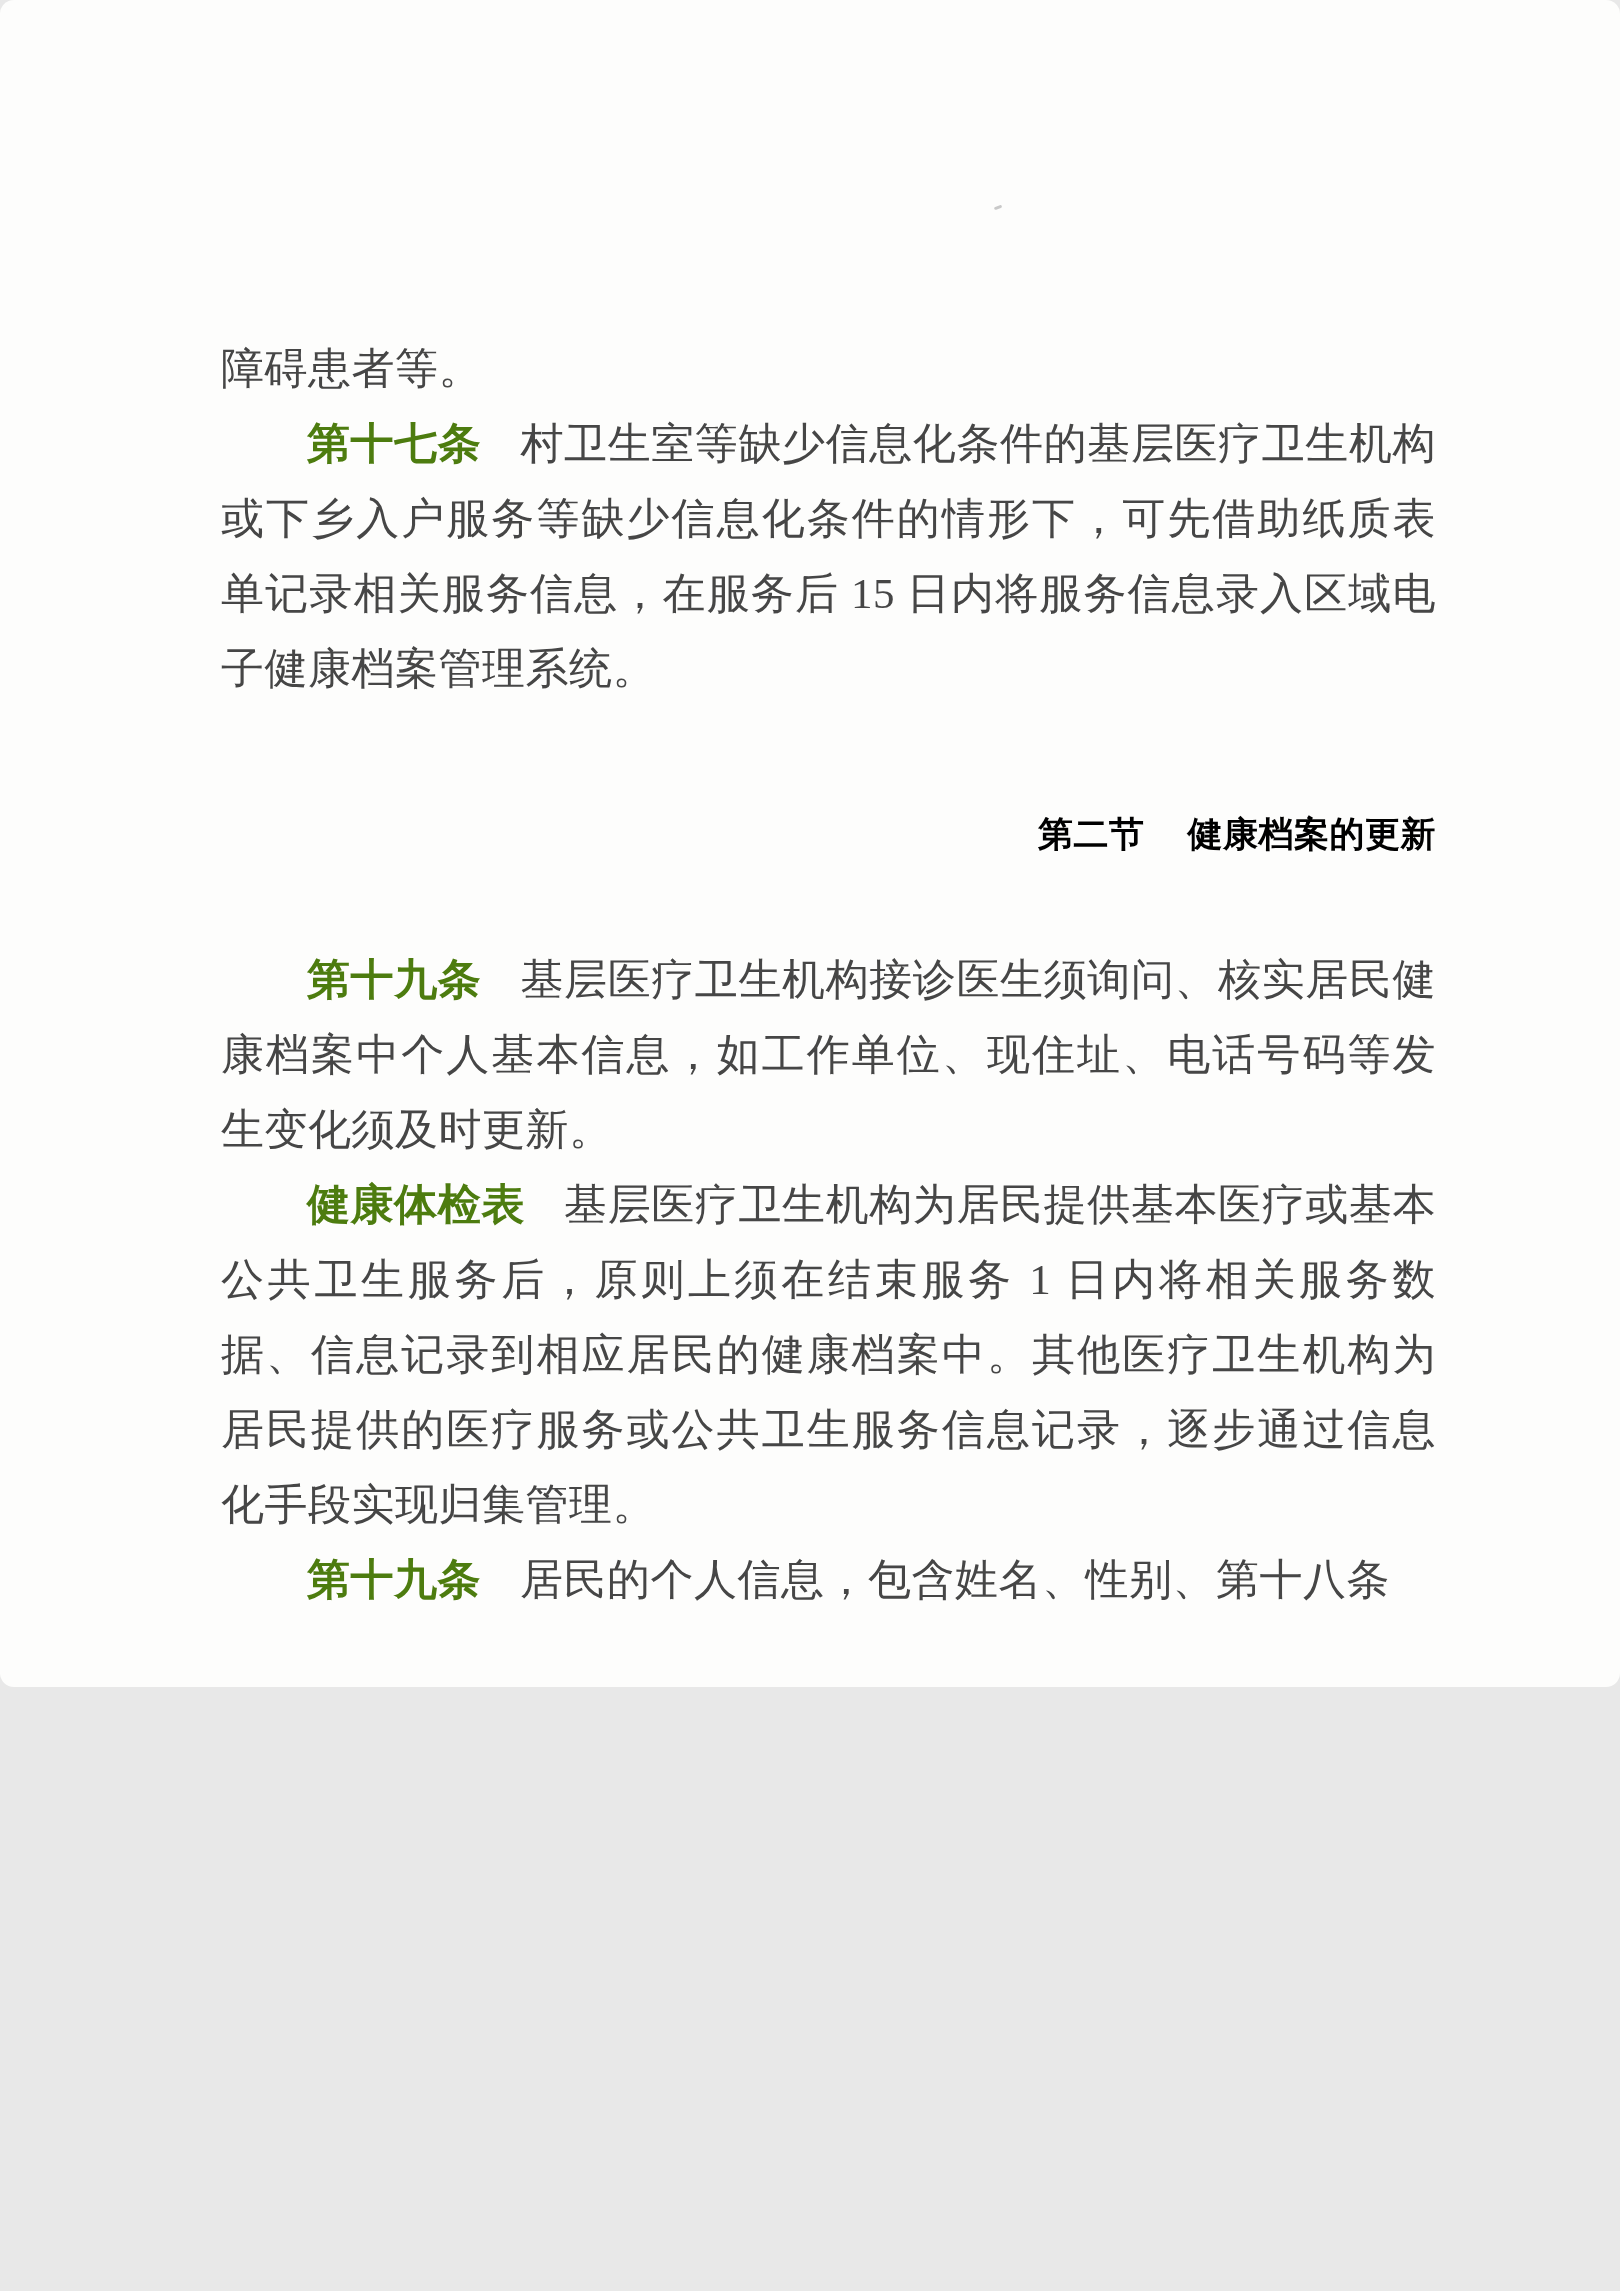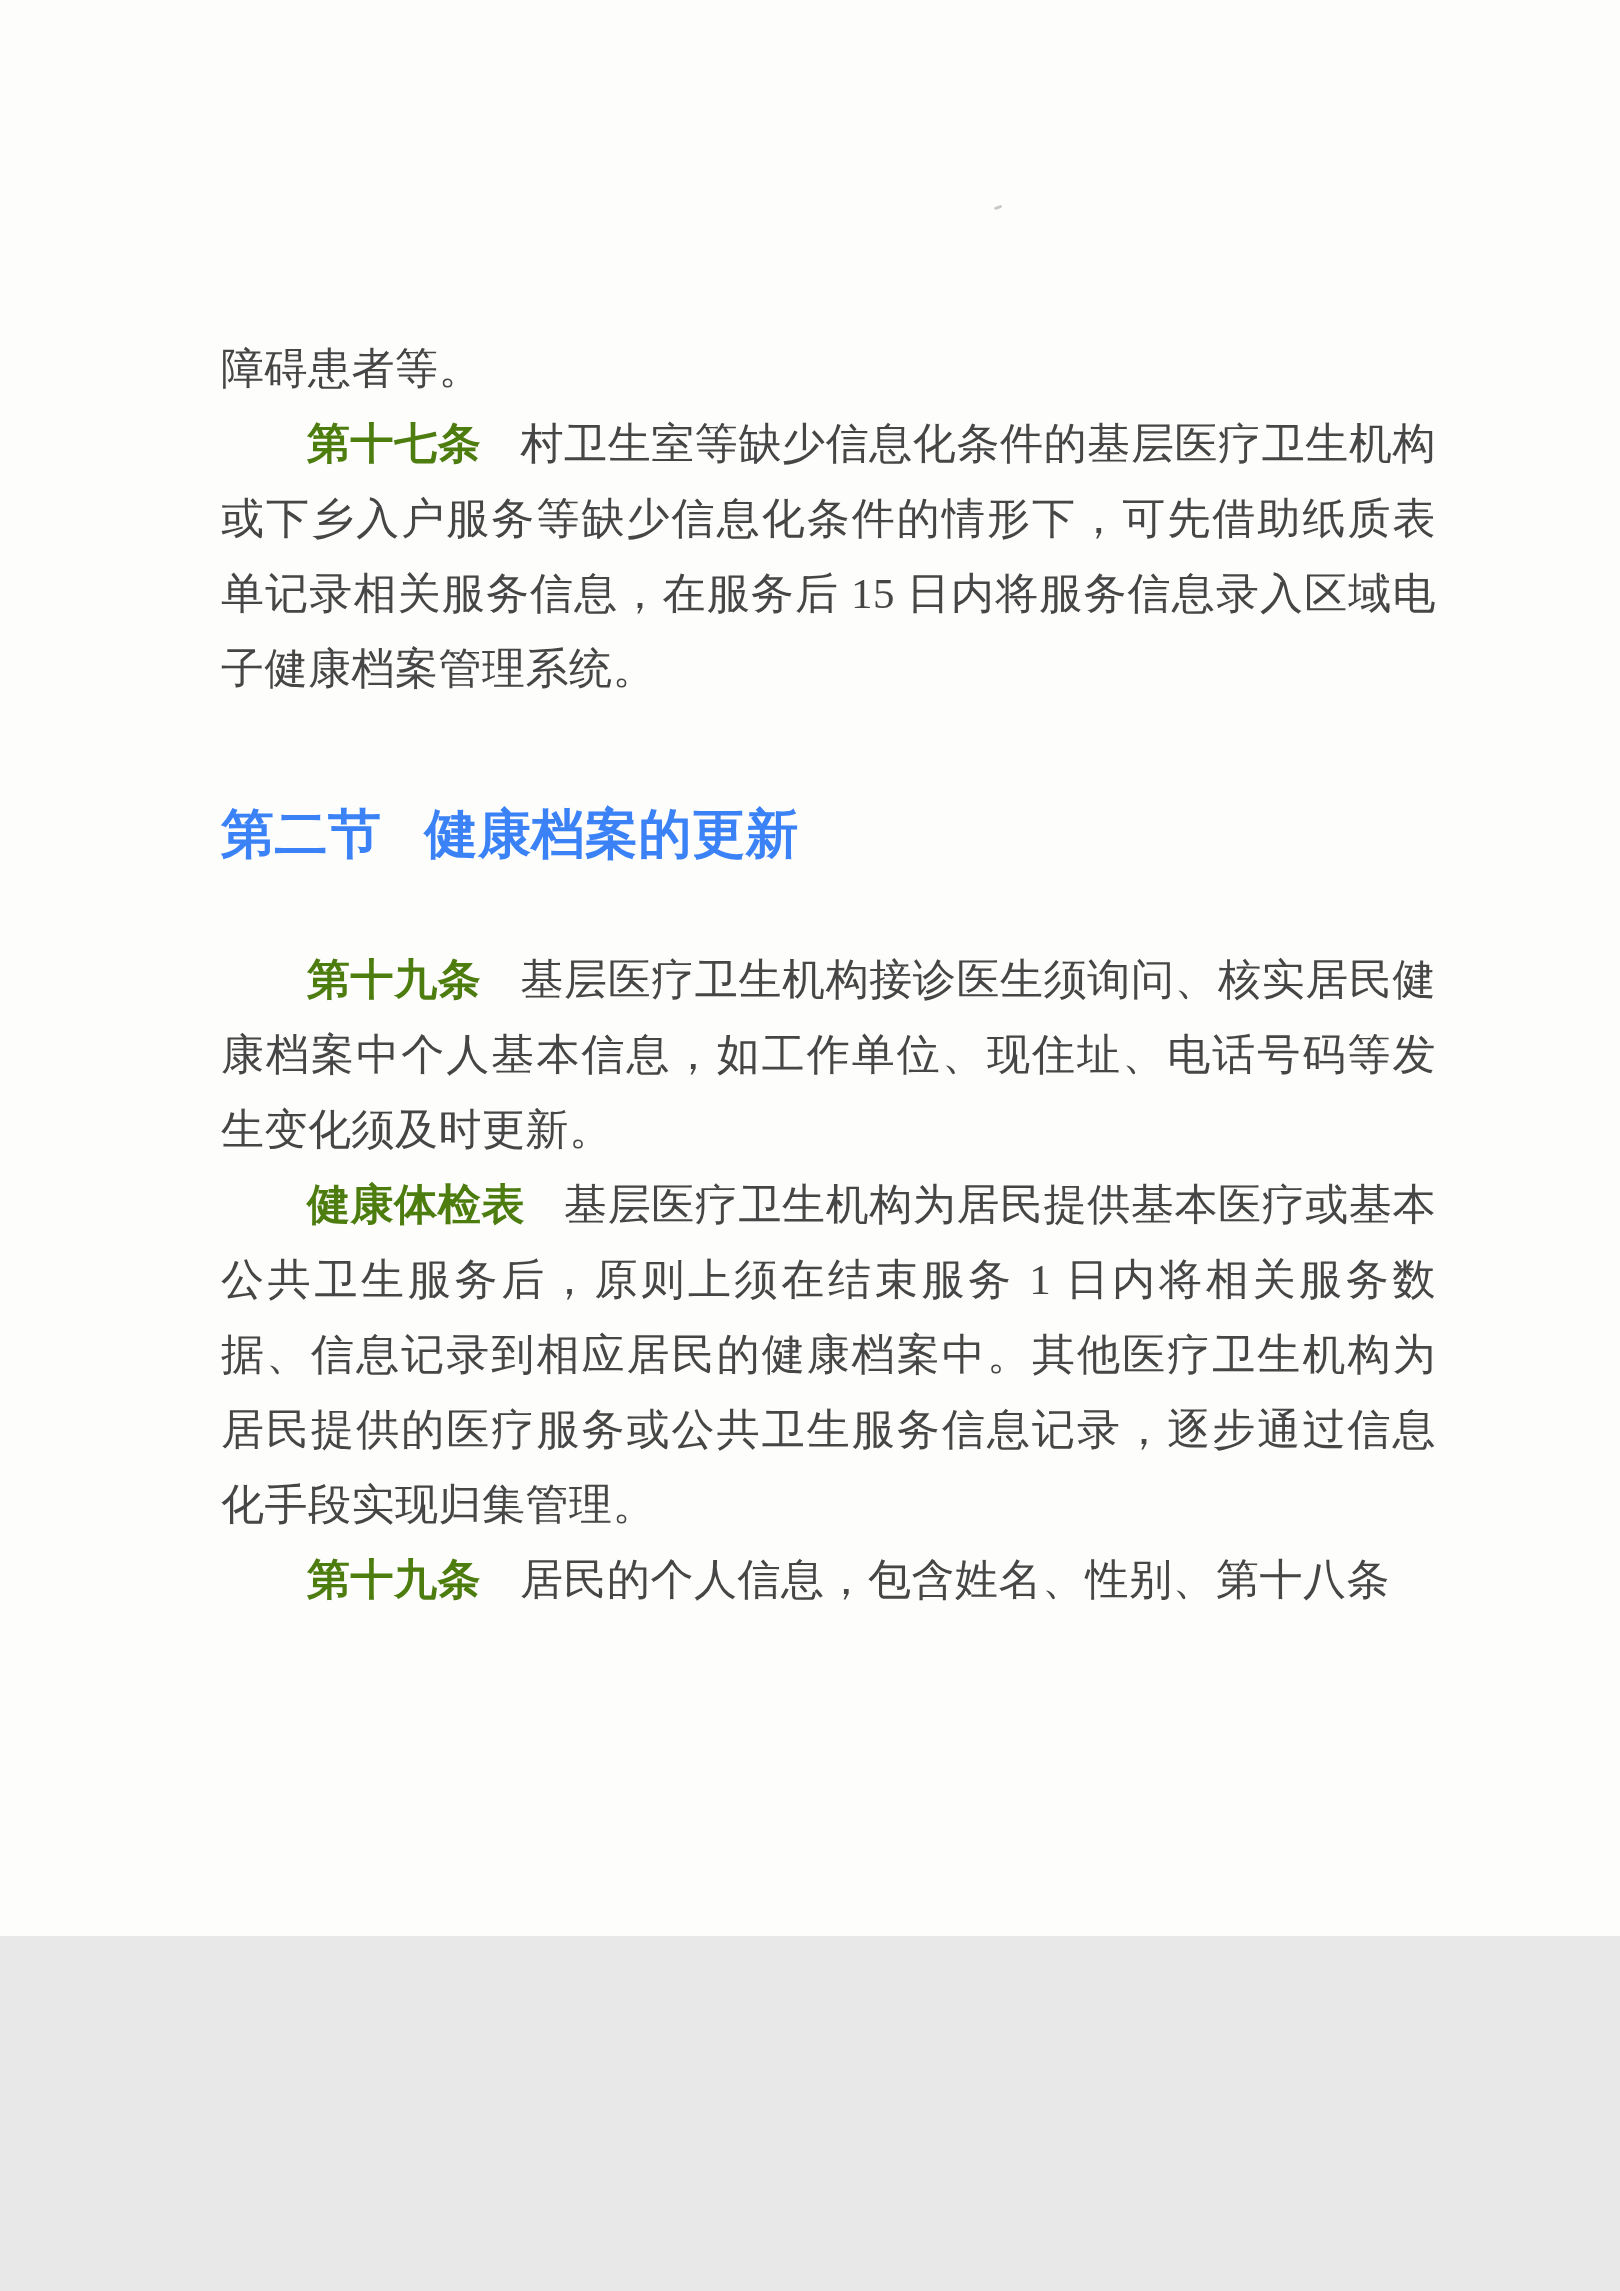--- a/index.html
+++ b/index.html
@@ -4,23 +4,24 @@
 <style>
   html, body {
     margin: 0;
     padding: 0;
     background: #e8e8e8;
     font-family: "Liberation Serif", serif;
   }
   .sheet {
     position: relative;
     width: 1620px;
-    height: 1936px;
+    height: 1687px;
     background: #fdfdfc;
     overflow: hidden;
+    border-radius: 14px;
   }
   .text-column {
     position: absolute;
     left: 221px;
     top: 331px;
     width: 1215px;
     font-size: 43px;
     line-height: 75px;
     color: #464646;
     text-align: justify;
@@ -29,24 +30,24 @@
   p { margin: 0; }
   p.article { text-indent: 86px; }
   .article-label {
     font-family: "Liberation Sans", sans-serif;
     font-weight: 700;
     color: #4d7c0f;
     margin-right: 39px;
   }
   h2.section-heading {
     font-family: "Liberation Sans", sans-serif;
-    font-size: 53px;
+    font-size: 35px;
     font-weight: 700;
-    color: #3b82f6;
-    text-align: left;
+    color: #000000;
+    text-align: right;
     text-indent: 0;
     line-height: 75px;
     margin: 90px 0 71px 0;
   }
   h2.section-heading .heading-title { margin-left: 43px; }
   .page-number {
     position: absolute;
     top: 2164px;
     right: 196px;
     font-size: 39px;

